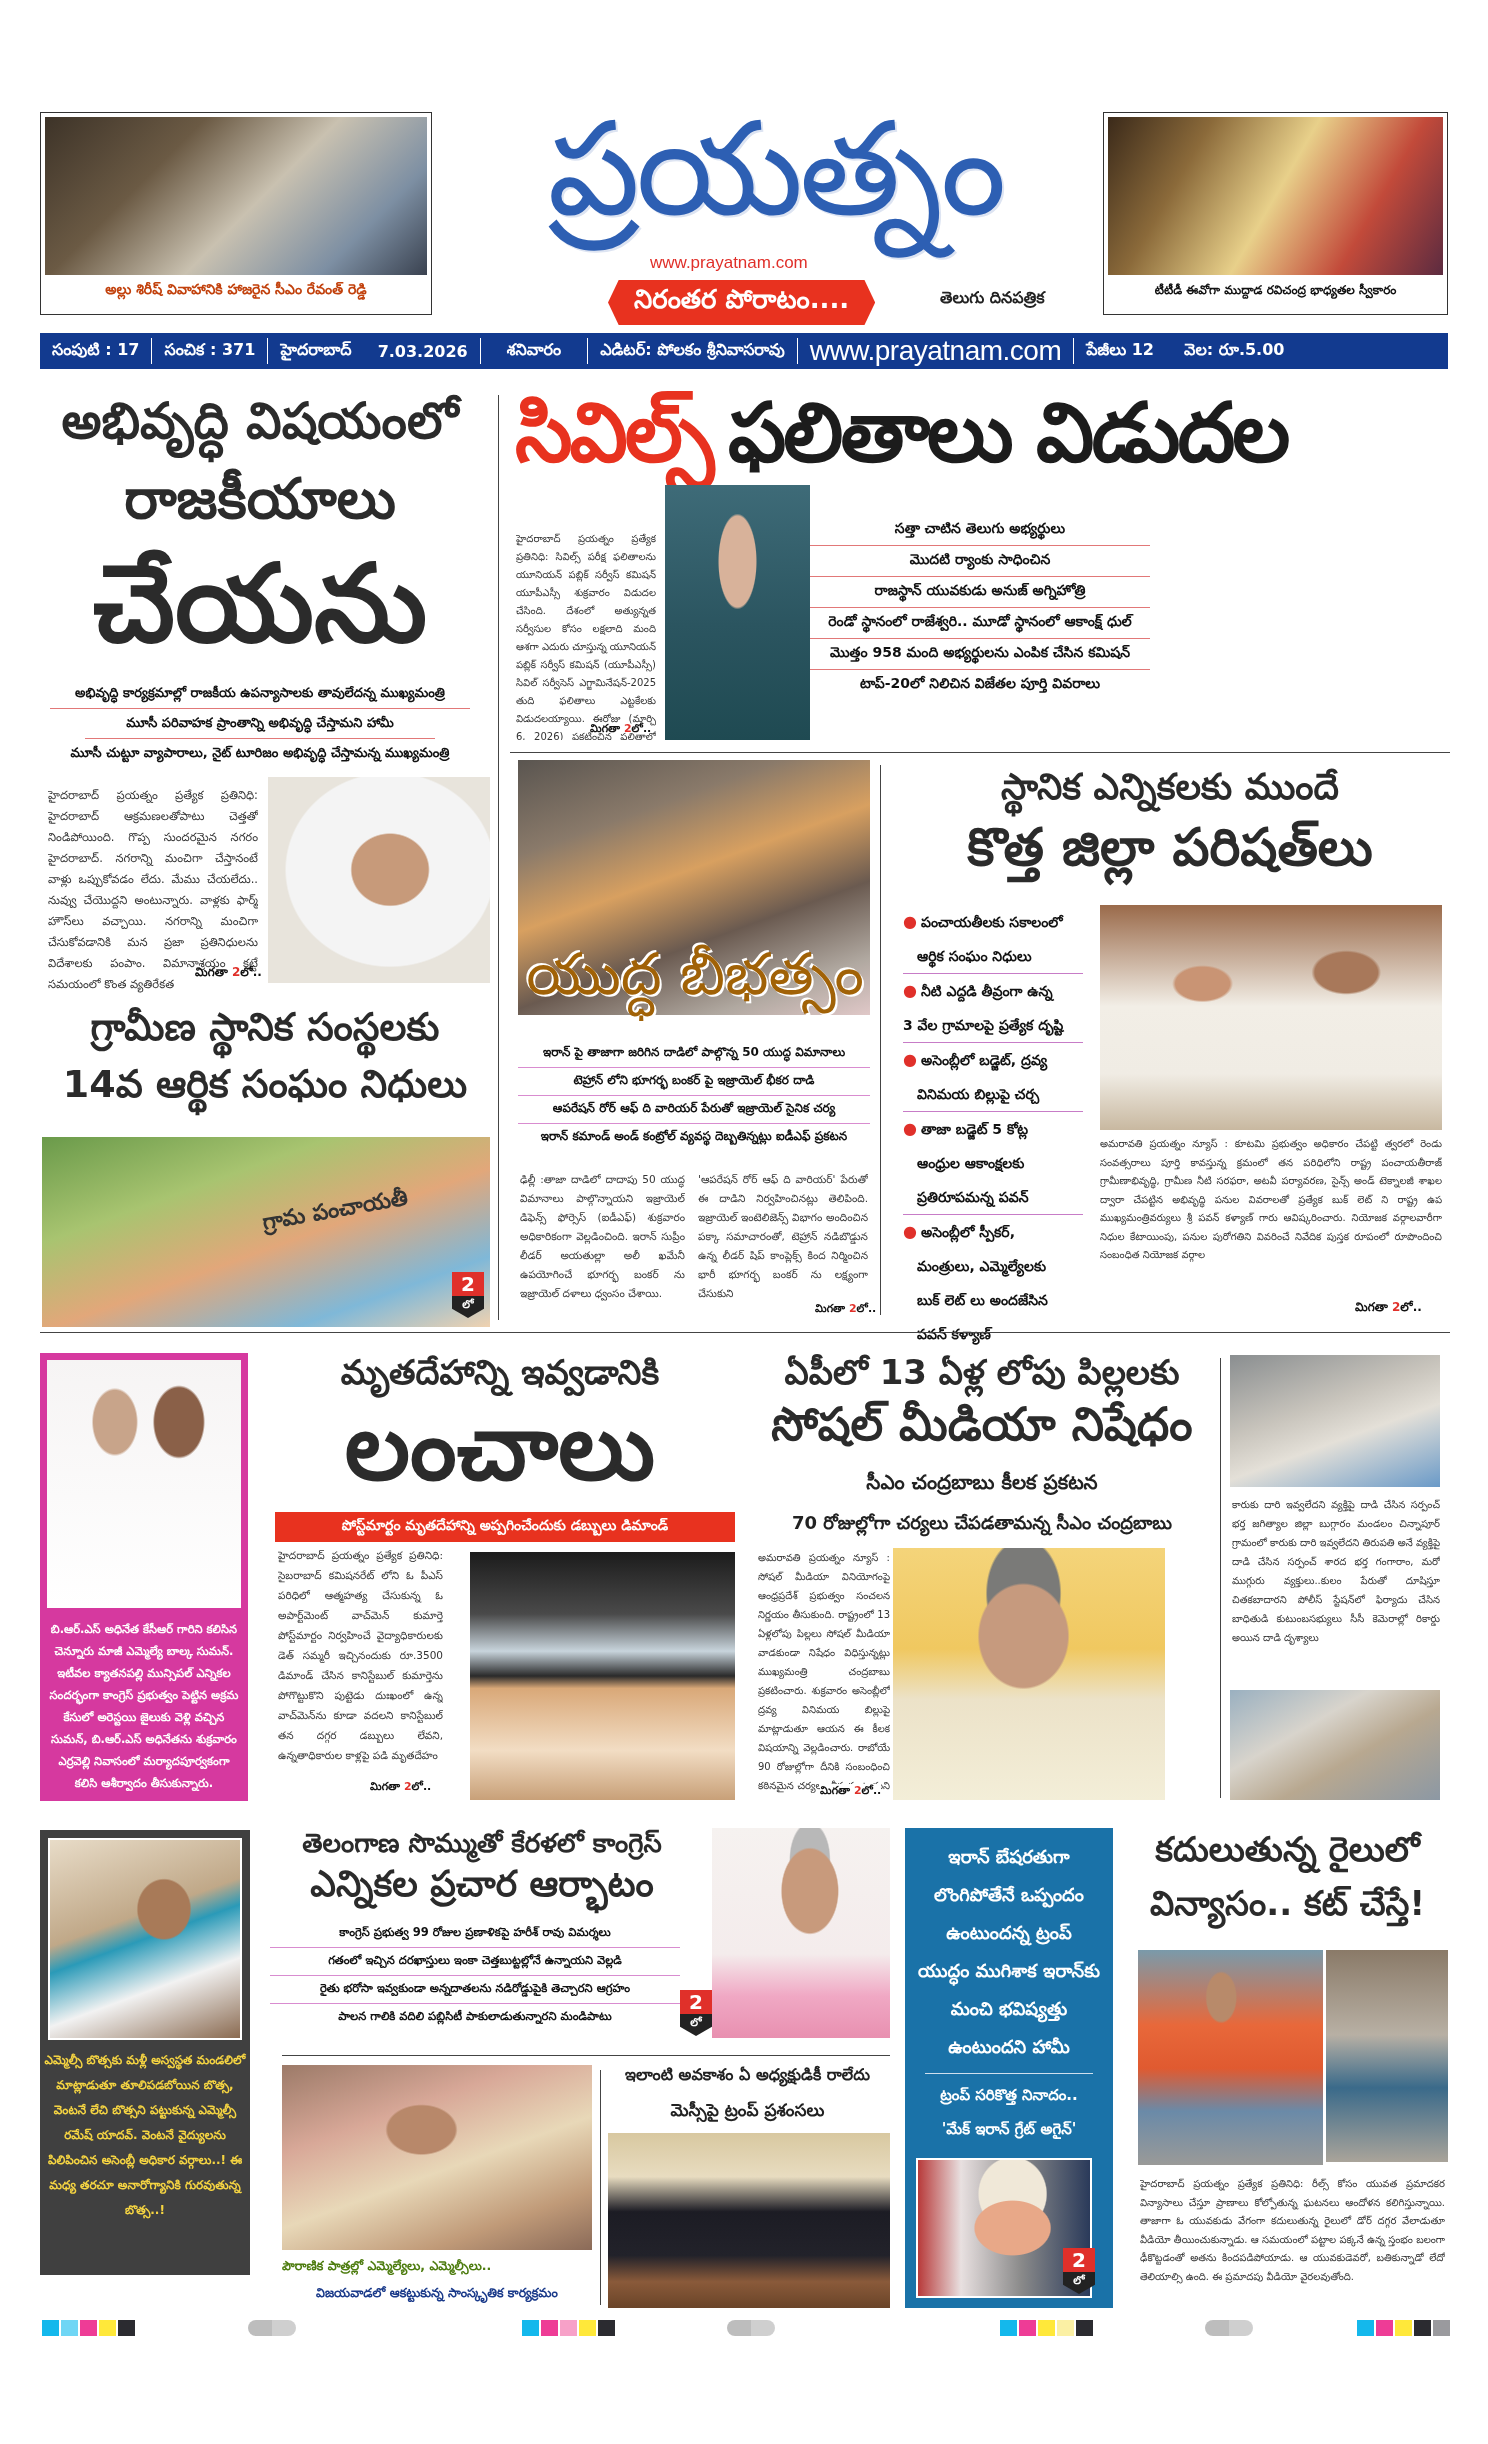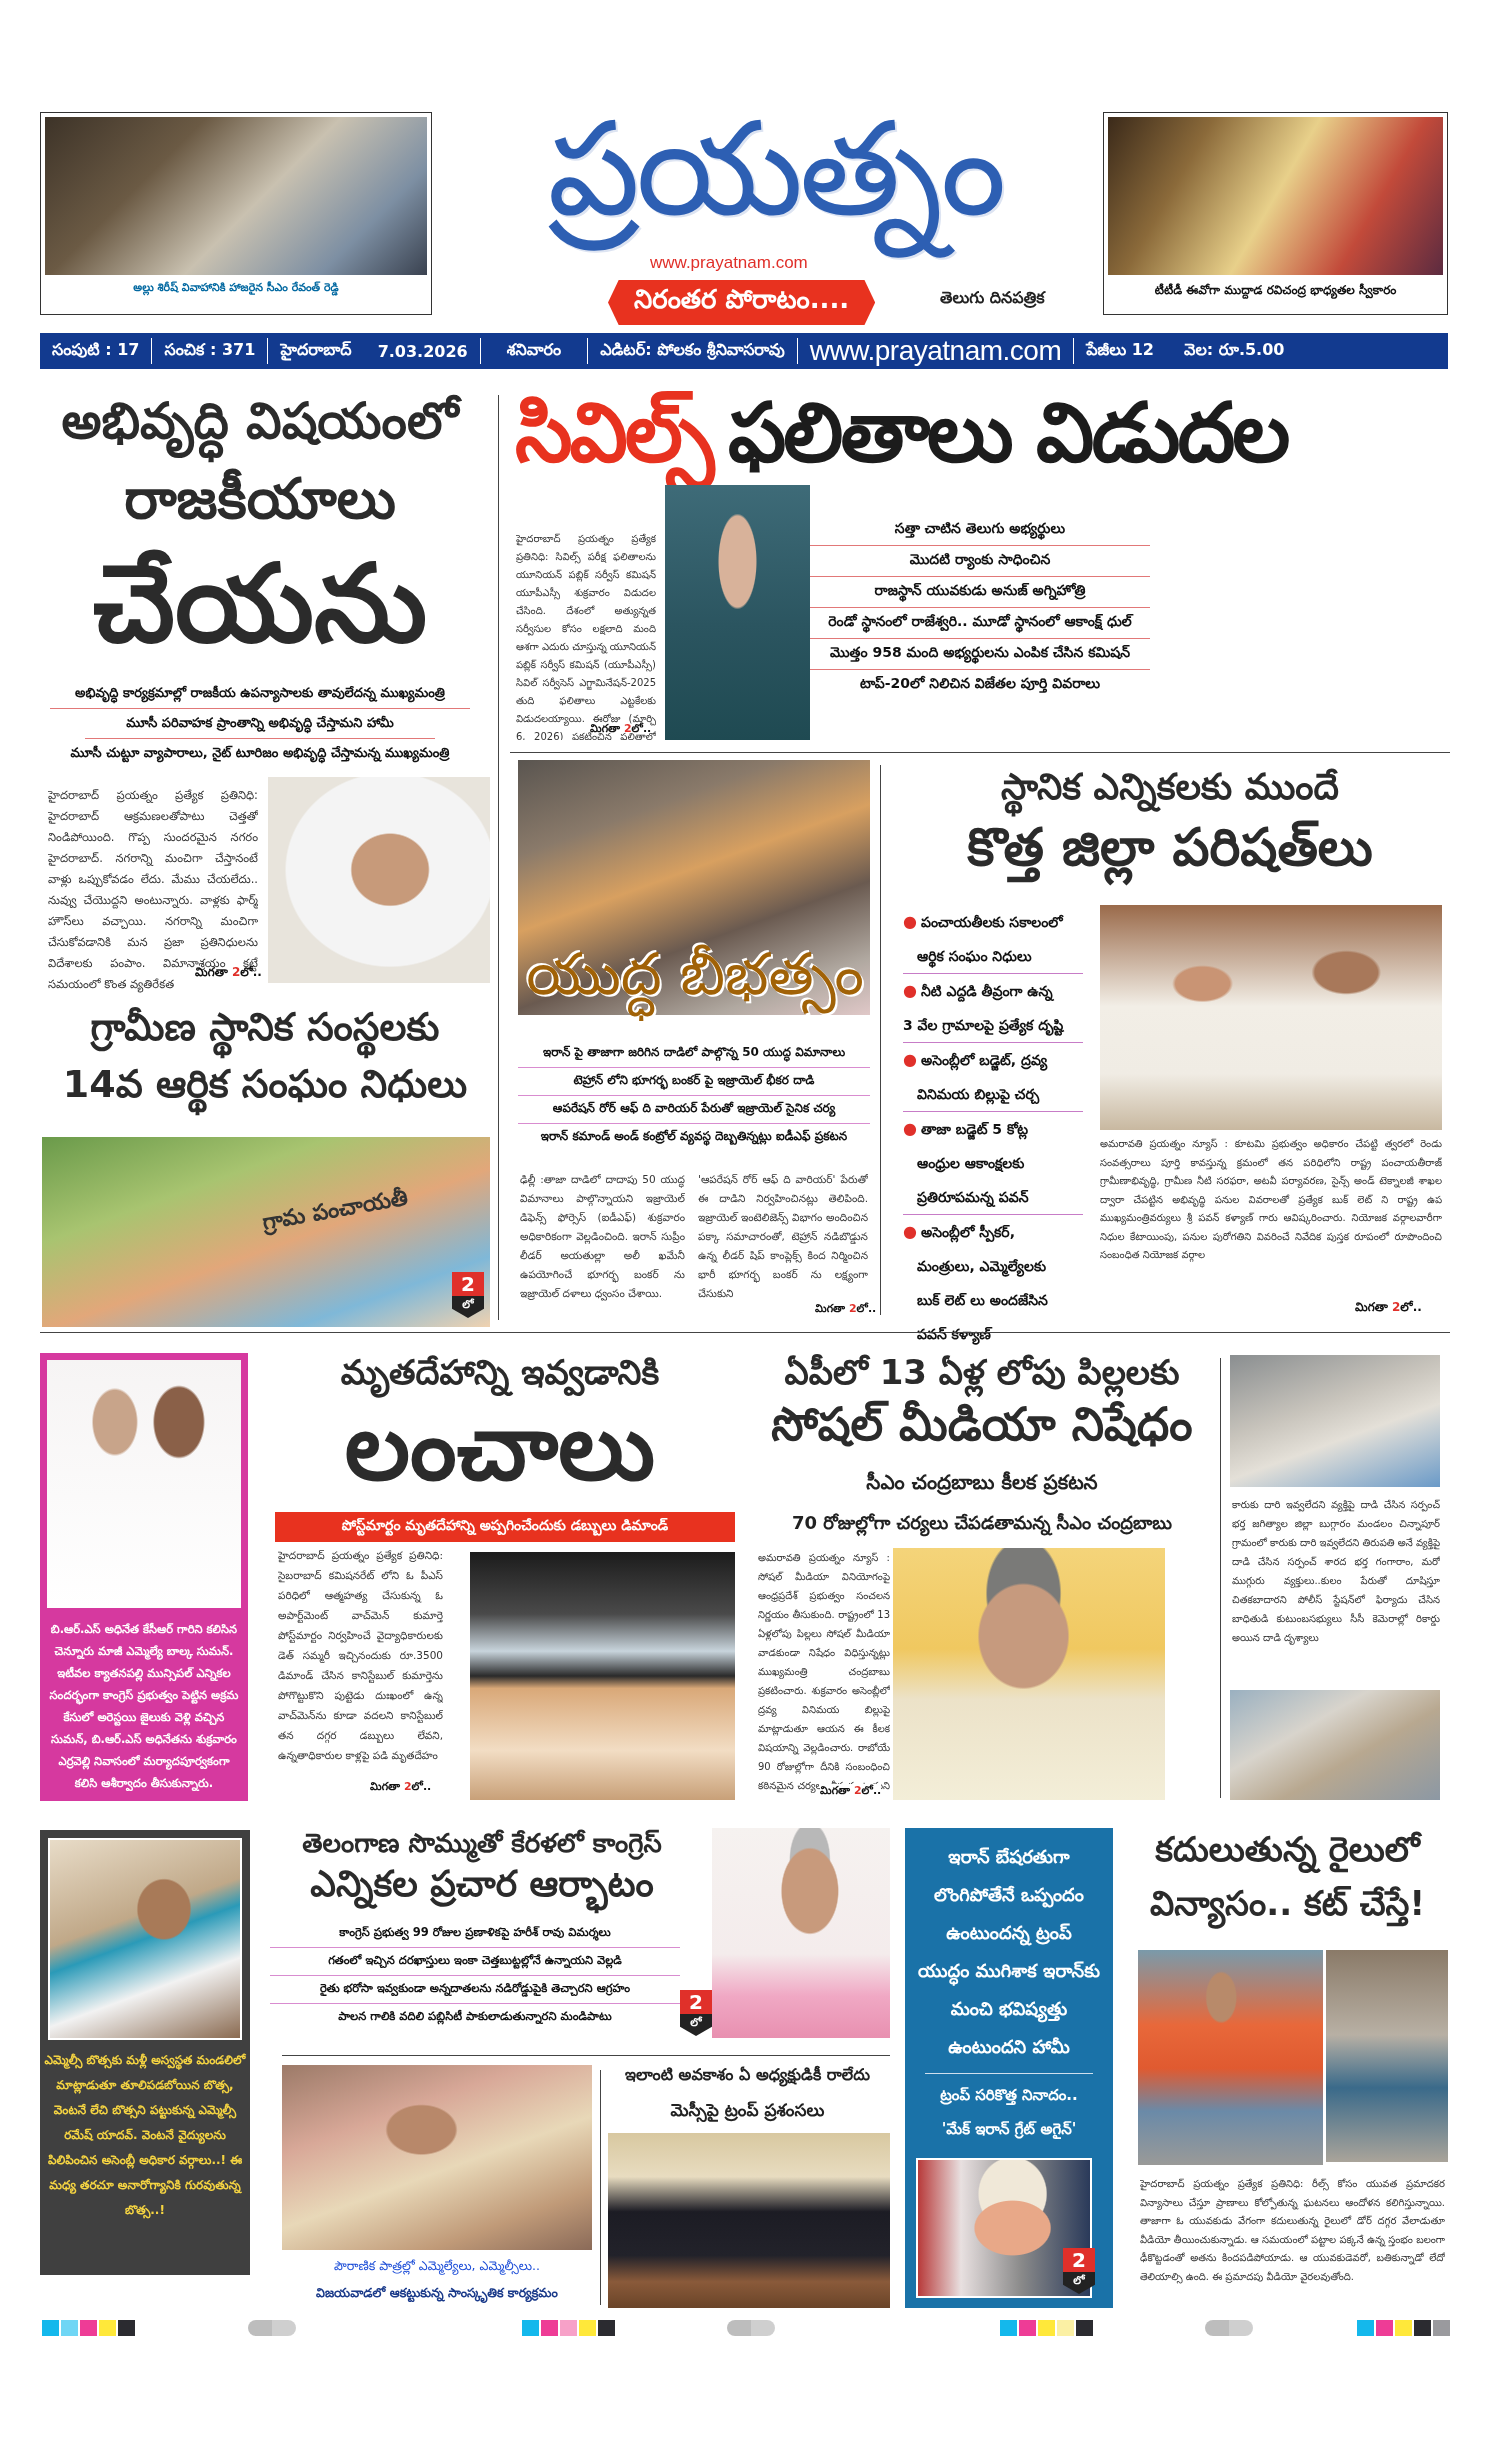--- a/index.html
+++ b/index.html
@@ -28,21 +28,21 @@
 .regmarks{display:flex;gap:2px}
 .regmarks span{width:17px;height:16px;display:block}
 .pill{width:48px;height:16px;border-radius:8px;background:linear-gradient(90deg,#bdbdbd 50%,#cfcfcf 50%)}
 </style>
 </head>
 <body>
 
 <div>
   <div class="abs caption-box" style="left:40px;top:112px;width:392px;height:203px">
     <div class="photo" style="left:4px;top:4px;width:382px;height:158px;background:linear-gradient(135deg,#3d3328 0%,#6b5a44 30%,#c9c1b0 55%,#7d8fa3 80%,#3a4250 100%)"></div>
-    <div class="abs" style="left:0;top:168px;width:100%;text-align:center;font-weight:bold;font-size:11px;color:#0369a1">అల్లు శిరీష్ వివాహానికి హాజరైన సీఎం రేవంత్ రెడ్డి</div>
+    <div class="abs" style="left:0;top:168px;width:100%;text-align:center;font-weight:bold;font-size:14px;color:#c2410c">అల్లు శిరీష్ వివాహానికి హాజరైన సీఎం రేవంత్ రెడ్డి</div>
   </div>
 
   <div class="abs masthead-logo" style="left:455px;top:104px;width:640px;text-align:center">ప్రయత్నం</div>
   <div class="abs url-small" style="left:650px;top:253px">www.prayatnam.com</div>
   <div class="abs tagline" style="left:608px;top:280px">నిరంతర పోరాటం....</div>
   <div class="abs" style="left:940px;top:288px;font-weight:bold;font-size:16px;color:#222">తెలుగు దినపత్రిక</div>
 
   <div class="abs caption-box" style="left:1103px;top:112px;width:345px;height:203px">
     <div class="photo" style="left:4px;top:4px;width:335px;height:158px;background:linear-gradient(120deg,#3b2a1a 0%,#8b6a3a 25%,#e8d08a 50%,#c24a3a 75%,#5c2b40 100%)"></div>
     <div class="abs" style="left:0;top:170px;width:100%;text-align:center;font-weight:bold;font-size:12px;color:#111">టీటీడీ ఈవోగా ముద్దాడ రవిచంద్ర భాధ్యతల స్వీకారం</div>
@@ -192,21 +192,21 @@
       <div class="t">2</div>
       <div class="b">లో</div>
     </div>
   <div class="photo" style="left:712px;top:1828px;width:178px;height:210px;background:radial-gradient(ellipse at 55% 30%,#c89a7c 0 20%,transparent 21%),radial-gradient(ellipse at 55% 15%,#b8b8b8 0 14%,transparent 15%),linear-gradient(180deg,#f6f2f0 0%,#f4ecec 60%,#f0a8c4 80%,#e890b0 100%)"></div>
 </div>
 
 <div class="abs divider" style="left:282px;top:2055px;width:608px;height:1px"></div>
 
 <div>
   <div class="photo" style="left:282px;top:2065px;width:310px;height:185px;background:radial-gradient(ellipse at 45% 35%,#b8886a 0 14%,transparent 15%),linear-gradient(160deg,#9c7a68 0%,#d8a898 30%,#e8d8b8 55%,#c09a78 80%,#8a6a58 100%)"></div>
-  <div class="abs" style="left:282px;top:2258px;width:310px;text-align:center;font-weight:normal;font-size:12.5px;color:#1d4ed8">పౌరాణిక పాత్రల్లో ఎమ్మెల్యేలు, ఎమ్మెల్సీలు..</div>
+  <div class="abs" style="left:282px;top:2258px;width:310px;font-weight:bold;font-size:12.5px;color:#4d7c0f">పౌరాణిక పాత్రల్లో ఎమ్మెల్యేలు, ఎమ్మెల్సీలు..</div>
   <div class="abs" style="left:282px;top:2285px;width:310px;text-align:center;font-weight:bold;font-size:12.5px;color:#1a3a8a">విజయవాడలో ఆకట్టుకున్న సాంస్కృతిక కార్యక్రమం</div>
 </div>
 
 <div class="abs divider" style="left:600px;top:2070px;width:1px;height:235px"></div>
 
 <div>
   <div class="abs" style="left:605px;top:2065px;width:285px;text-align:center;font-weight:bold;font-size:16px">ఇలాంటి అవకాశం ఏ అధ్యక్షుడికీ రాలేదు</div>
   <div class="abs" style="left:605px;top:2100px;width:285px;text-align:center;font-weight:bold;font-size:17px">మెస్సీపై ట్రంప్ ప్రశంసలు</div>
   <div class="photo" style="left:608px;top:2133px;width:282px;height:175px;background:linear-gradient(180deg,#d8c8a0 0%,#e8dcc0 25%,#1c1c24 45%,#22222a 70%,#8a5a3a 85%,#6a4428 100%)"></div>
 </div>

